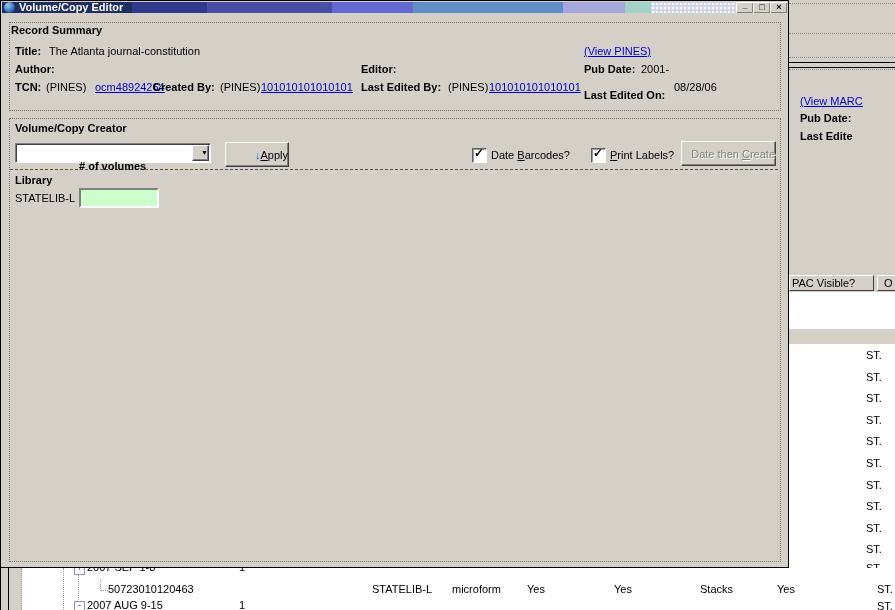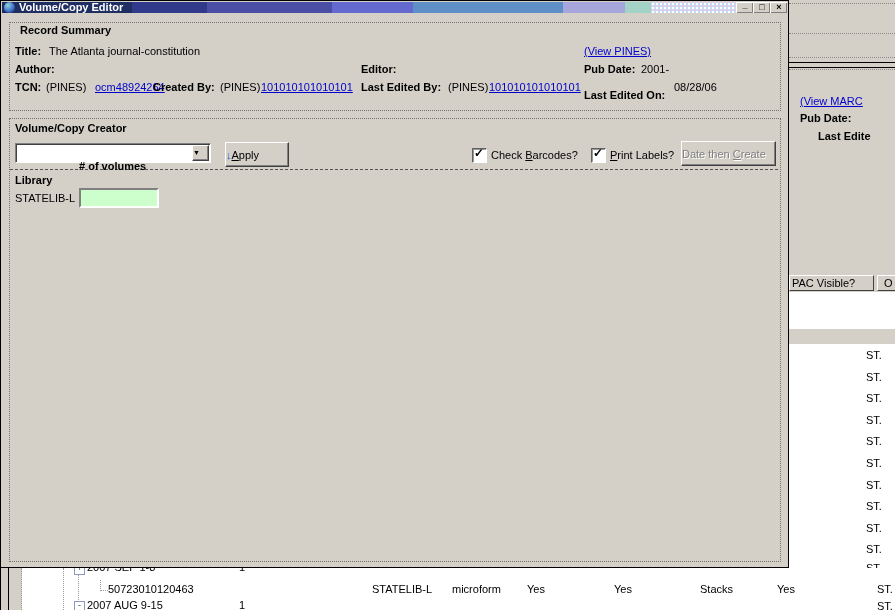--- a/index.html
+++ b/index.html
@@ -9,21 +9,21 @@
   .b{font-weight:bold}
   .link{color:#0000cc;text-decoration:underline;cursor:pointer}
   .dotline{border-top:1px dotted #8a8a8a;height:0}
   .groupbox{border:1px dotted #707070;background:#d4d0c8}
   .raised{background:#d4d0c8;border-top:1px solid #ffffff;border-left:1px solid #ffffff;
           border-right:1px solid #404040;border-bottom:1px solid #404040;
           box-shadow:inset -1px -1px 0 #808080}
   .sunken{background:#fff;border-top:1px solid #808080;border-left:1px solid #808080;
           border-bottom:1px solid #ffffff;border-right:1px solid #ffffff;
           box-shadow:inset 1px 1px 0 #404040}
-  .btn{text-align:left;cursor:pointer}
+  .btn{text-align:right;cursor:pointer}
   .btn-disabled{color:#808080;text-shadow:1px 1px 0 #fff;cursor:default}
   .cb{width:13px;height:13px;background:#fff;border-top:1px solid #606060;border-left:1px solid #606060;
       border-bottom:1px solid #fff;border-right:1px solid #fff;box-shadow:inset 1px 1px 0 #9a9a9a;cursor:pointer}
   .cbmark{position:absolute;left:1px;top:-2px;font-size:12px;font-weight:bold;line-height:13px}
   .expbox{width:9px;height:9px;background:#fff;border:1px solid #8e96c0;text-align:center;
           font-size:9px;line-height:7px;color:#333a66;cursor:pointer}
   .treeline{border-left:1px dotted #9a9a9a;width:0}
   .colhdr{background:#d4d0c8;border-top:1px solid #fff;border-left:1px solid #fff;
           border-right:1px solid #404040;border-bottom:1px solid #404040;height:14px;overflow:hidden;cursor:pointer}
   .tbar-band{position:absolute;top:0;height:11px}
@@ -44,21 +44,21 @@
 <div class="abs" style="left:789px;top:0;width:106px;height:610px;background:#d4d0c8">
 </div>
 <div class="abs dotline" style="left:789px;top:3px;width:106px"></div>
 <div class="abs dotline" style="left:789px;top:33px;width:106px"></div>
 <div class="abs dotline" style="left:789px;top:57px;width:106px"></div>
 <div class="abs" style="left:789px;top:62px;width:106px;height:4px;border-top:1px solid #000;border-bottom:1px solid #000"></div>
 <div class="abs dotline" style="left:789px;top:69px;width:106px"></div>
 
 <div class="abs link" style="left:800px;top:95px;white-space:nowrap">(View MARC</div>
 <div class="abs b" style="left:800px;top:112px;white-space:nowrap">Pub Date:</div>
-<div class="abs b" style="left:818px;top:130px;white-space:nowrap">Last Edite</div>
+<div class="abs b" style="left:800px;top:130px;white-space:nowrap">Last Edite</div>
 
 <div class="abs colhdr" style="left:789px;top:275px;width:83px">
   <span class="abs" style="left:2px;top:1px;white-space:nowrap">PAC Visible?</span>
 </div>
 <div class="abs colhdr" style="left:877px;top:275px;width:18px">
   <span class="abs" style="left:6px;top:1px;white-space:nowrap">O</span>
 </div>
 
 <div class="abs" style="left:789px;top:292px;width:106px;height:318px;background:#fff"></div>
 <div class="abs" style="left:789px;top:329px;width:106px;height:15px;background:#d4d0c8"></div>
@@ -114,21 +114,21 @@
     <div class="tbar-band" style="left:623px;width:26px;background:#a2d3c6"></div>
     <div class="tbar-band checker" style="left:649px;width:136px"></div>
     <span class="globe"></span>
     <span class="abs b" style="left:17px;top:0;height:24px;line-height:11px;color:#fff;white-space:nowrap">Volume/Copy Editor</span>
     <span class="winbtn" style="left:734px;line-height:4px">_</span>
     <span class="winbtn" style="left:751px">□</span>
     <span class="winbtn" style="left:768px">×</span>
   </div>
 
   <div class="abs groupbox" style="left:8px;top:21px;width:770px;height:87px"></div>
-  <div class="abs b" style="left:19px;top:23px">Record Summary</div>
+  <div class="abs b" style="left:10px;top:23px">Record Summary</div>
 
   <span class="abs b" style="left:14px;top:44px">Title:</span>
   <span class="abs" style="left:48px;top:44px;white-space:nowrap">The Atlanta journal-constitution</span>
   <span class="abs link" style="left:583px;top:44px">(View PINES)</span>
 
   <span class="abs b" style="left:14px;top:62px">Author:</span>
   <span class="abs b" style="left:360px;top:62px">Editor:</span>
   <span class="abs b" style="left:583px;top:62px">Pub Date:</span>
   <span class="abs" style="left:640px;top:62px">2001-</span>
 
@@ -152,21 +152,21 @@
     <span class="abs raised btn" style="right:1px;top:1px;width:15px;height:14px;font-size:7px;line-height:14px">▼</span>
   </div>
 
   <button class="abs raised btn" style="left:224px;top:141px;width:64px;height:25px;font-family:inherit;font-size:11px;padding:0">
     <span style="color:#2255dd;font-weight:bold">↓</span><span></span><span style="text-decoration:underline">A</span><span>pply</span>
   </button>
 
   <div class="abs cb" style="left:471px;top:147px">
     <span class="cbmark">✓</span>
   </div>
-  <div class="abs" style="left:490px;top:148px;white-space:nowrap"><span>Check </span><span style="text-decoration:underline">B</span><span>arcodes?</span></div>
+  <div class="abs" style="left:490px;top:148px;white-space:nowrap"><span>Date </span><span style="text-decoration:underline">B</span><span>arcodes?</span></div>
 
   <div class="abs cb" style="left:590px;top:147px">
     <span class="cbmark">✓</span>
   </div>
   <div class="abs" style="left:609px;top:148px;white-space:nowrap"><span></span><span style="text-decoration:underline">P</span><span>rint Labels?</span></div>
 
   <button class="abs raised btn btn-disabled" style="left:680px;top:140px;width:95px;height:25px;font-family:inherit;font-size:11px;padding:0"><span>Date then </span><span style="text-decoration:underline">C</span><span>reate</span></button>
 
   <div class="abs" style="left:9px;top:168px;width:768px;border-top:1px dashed #555"></div>
 

